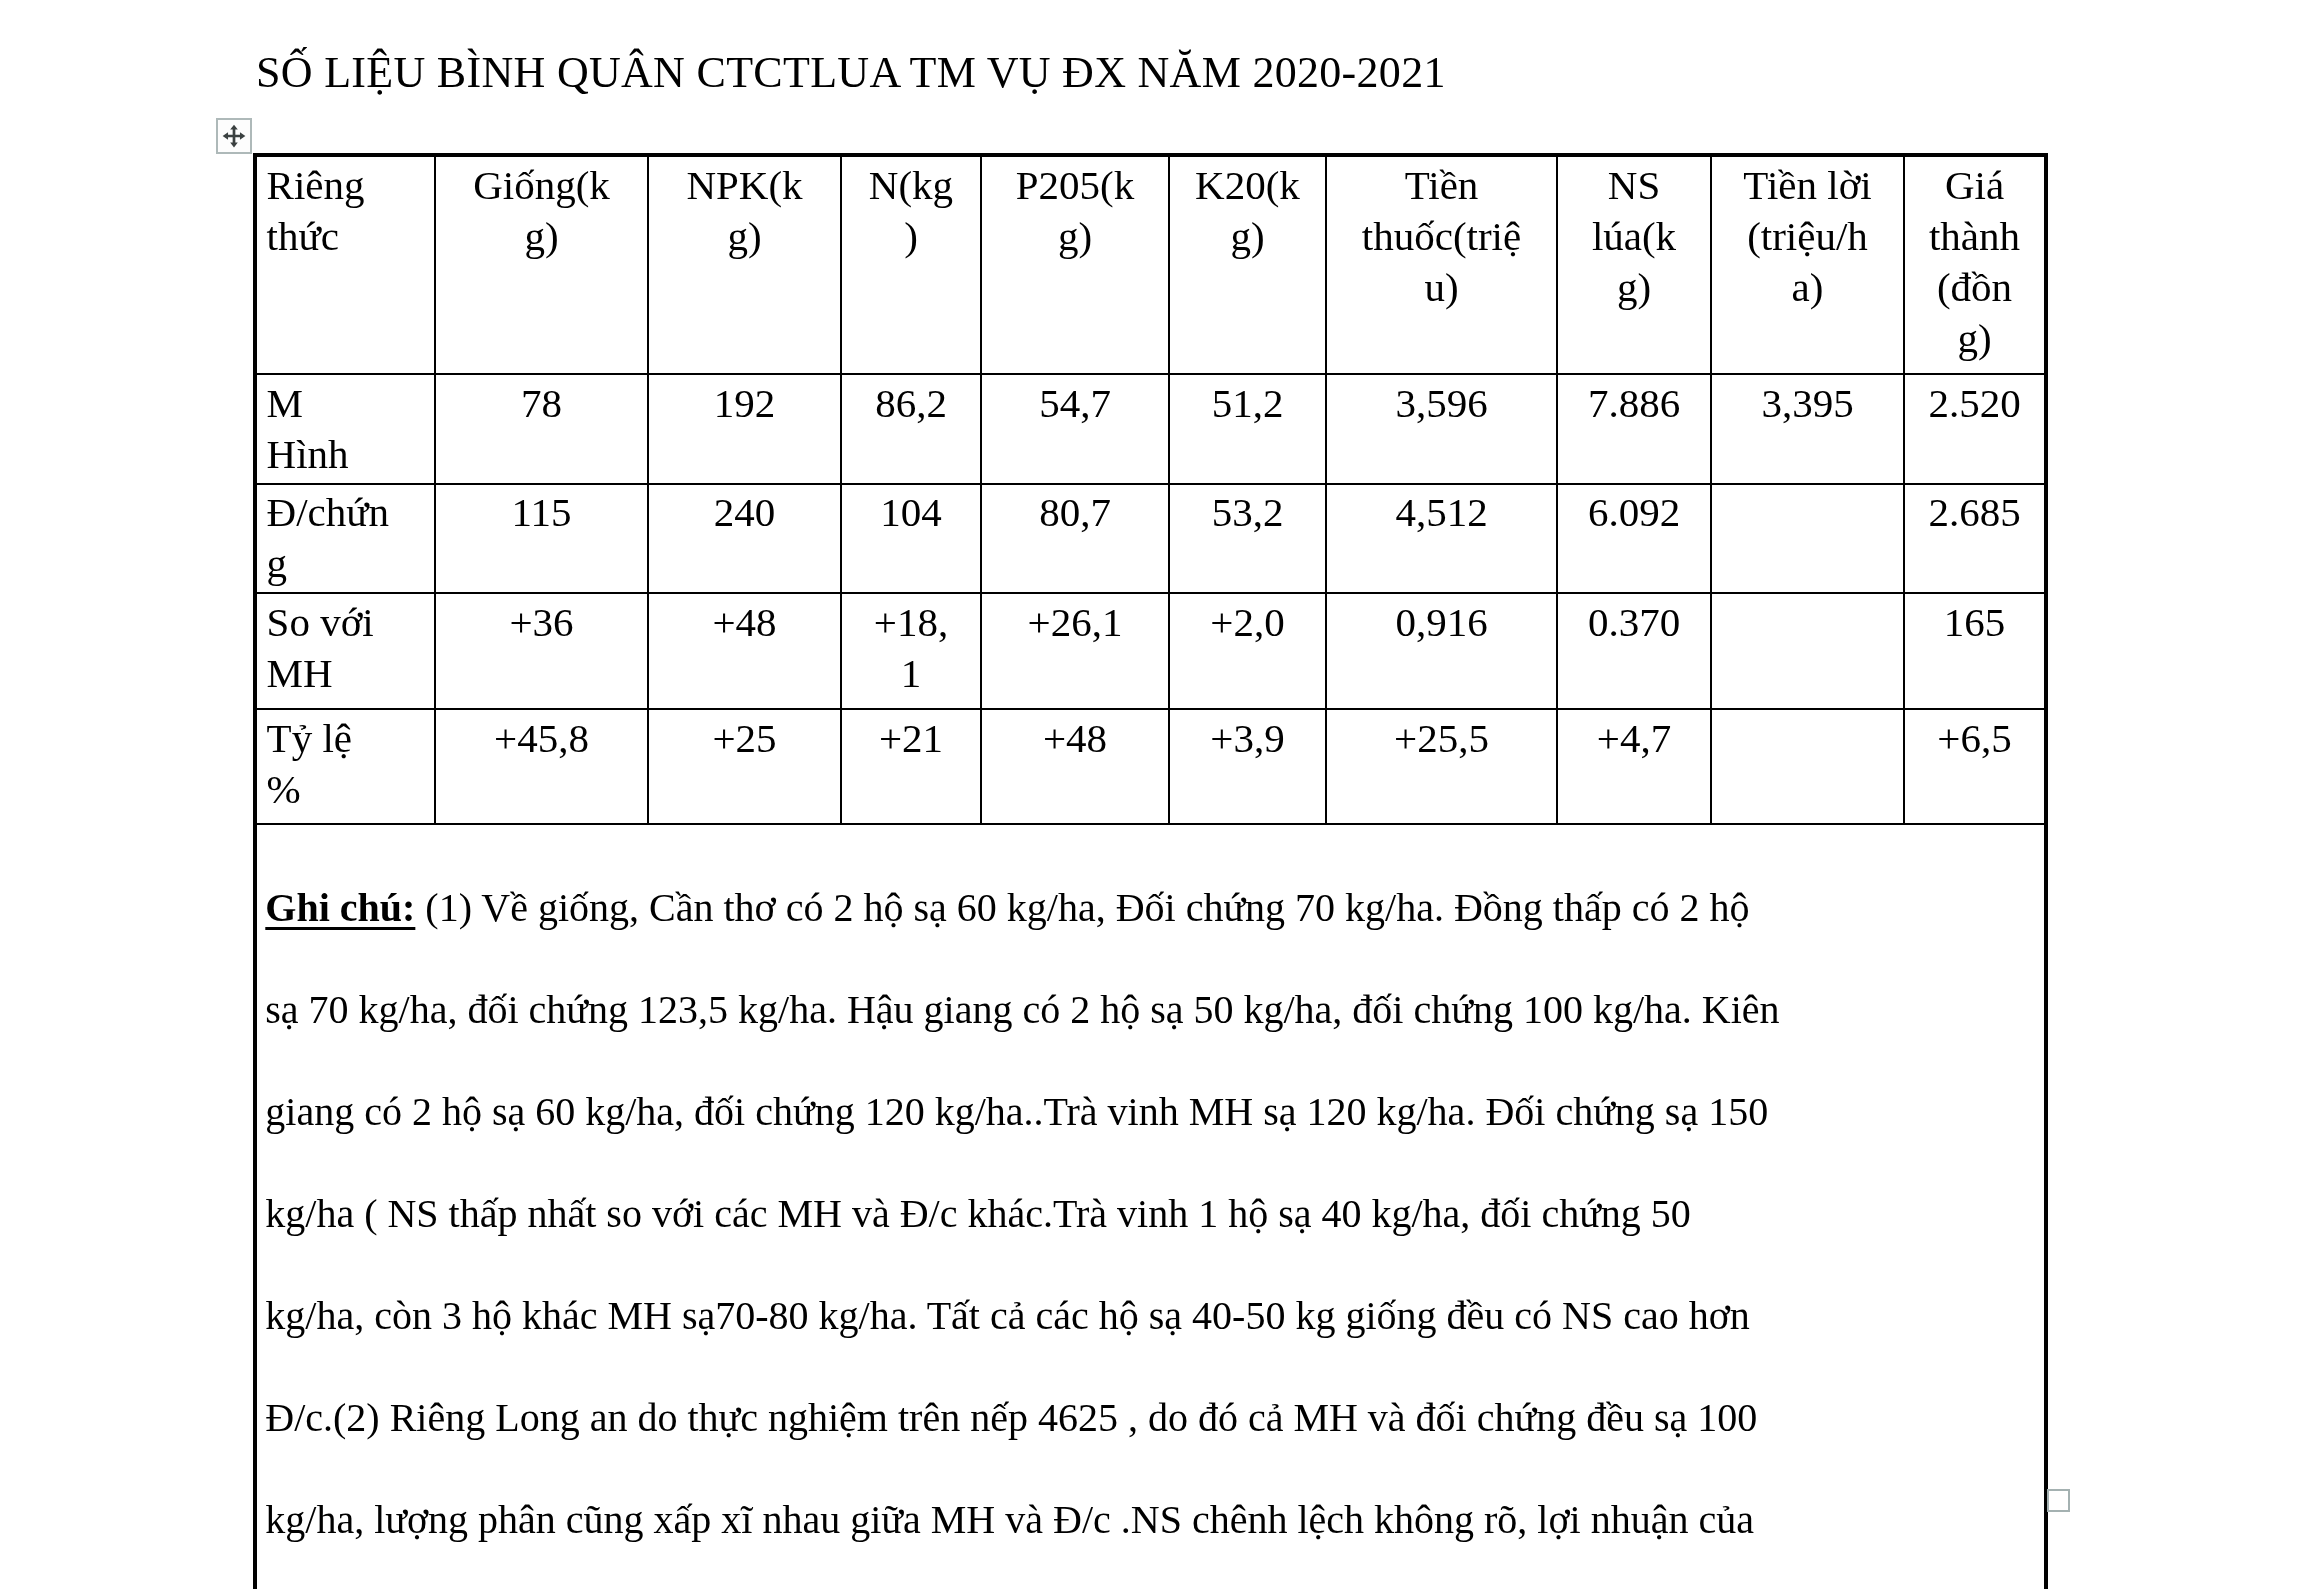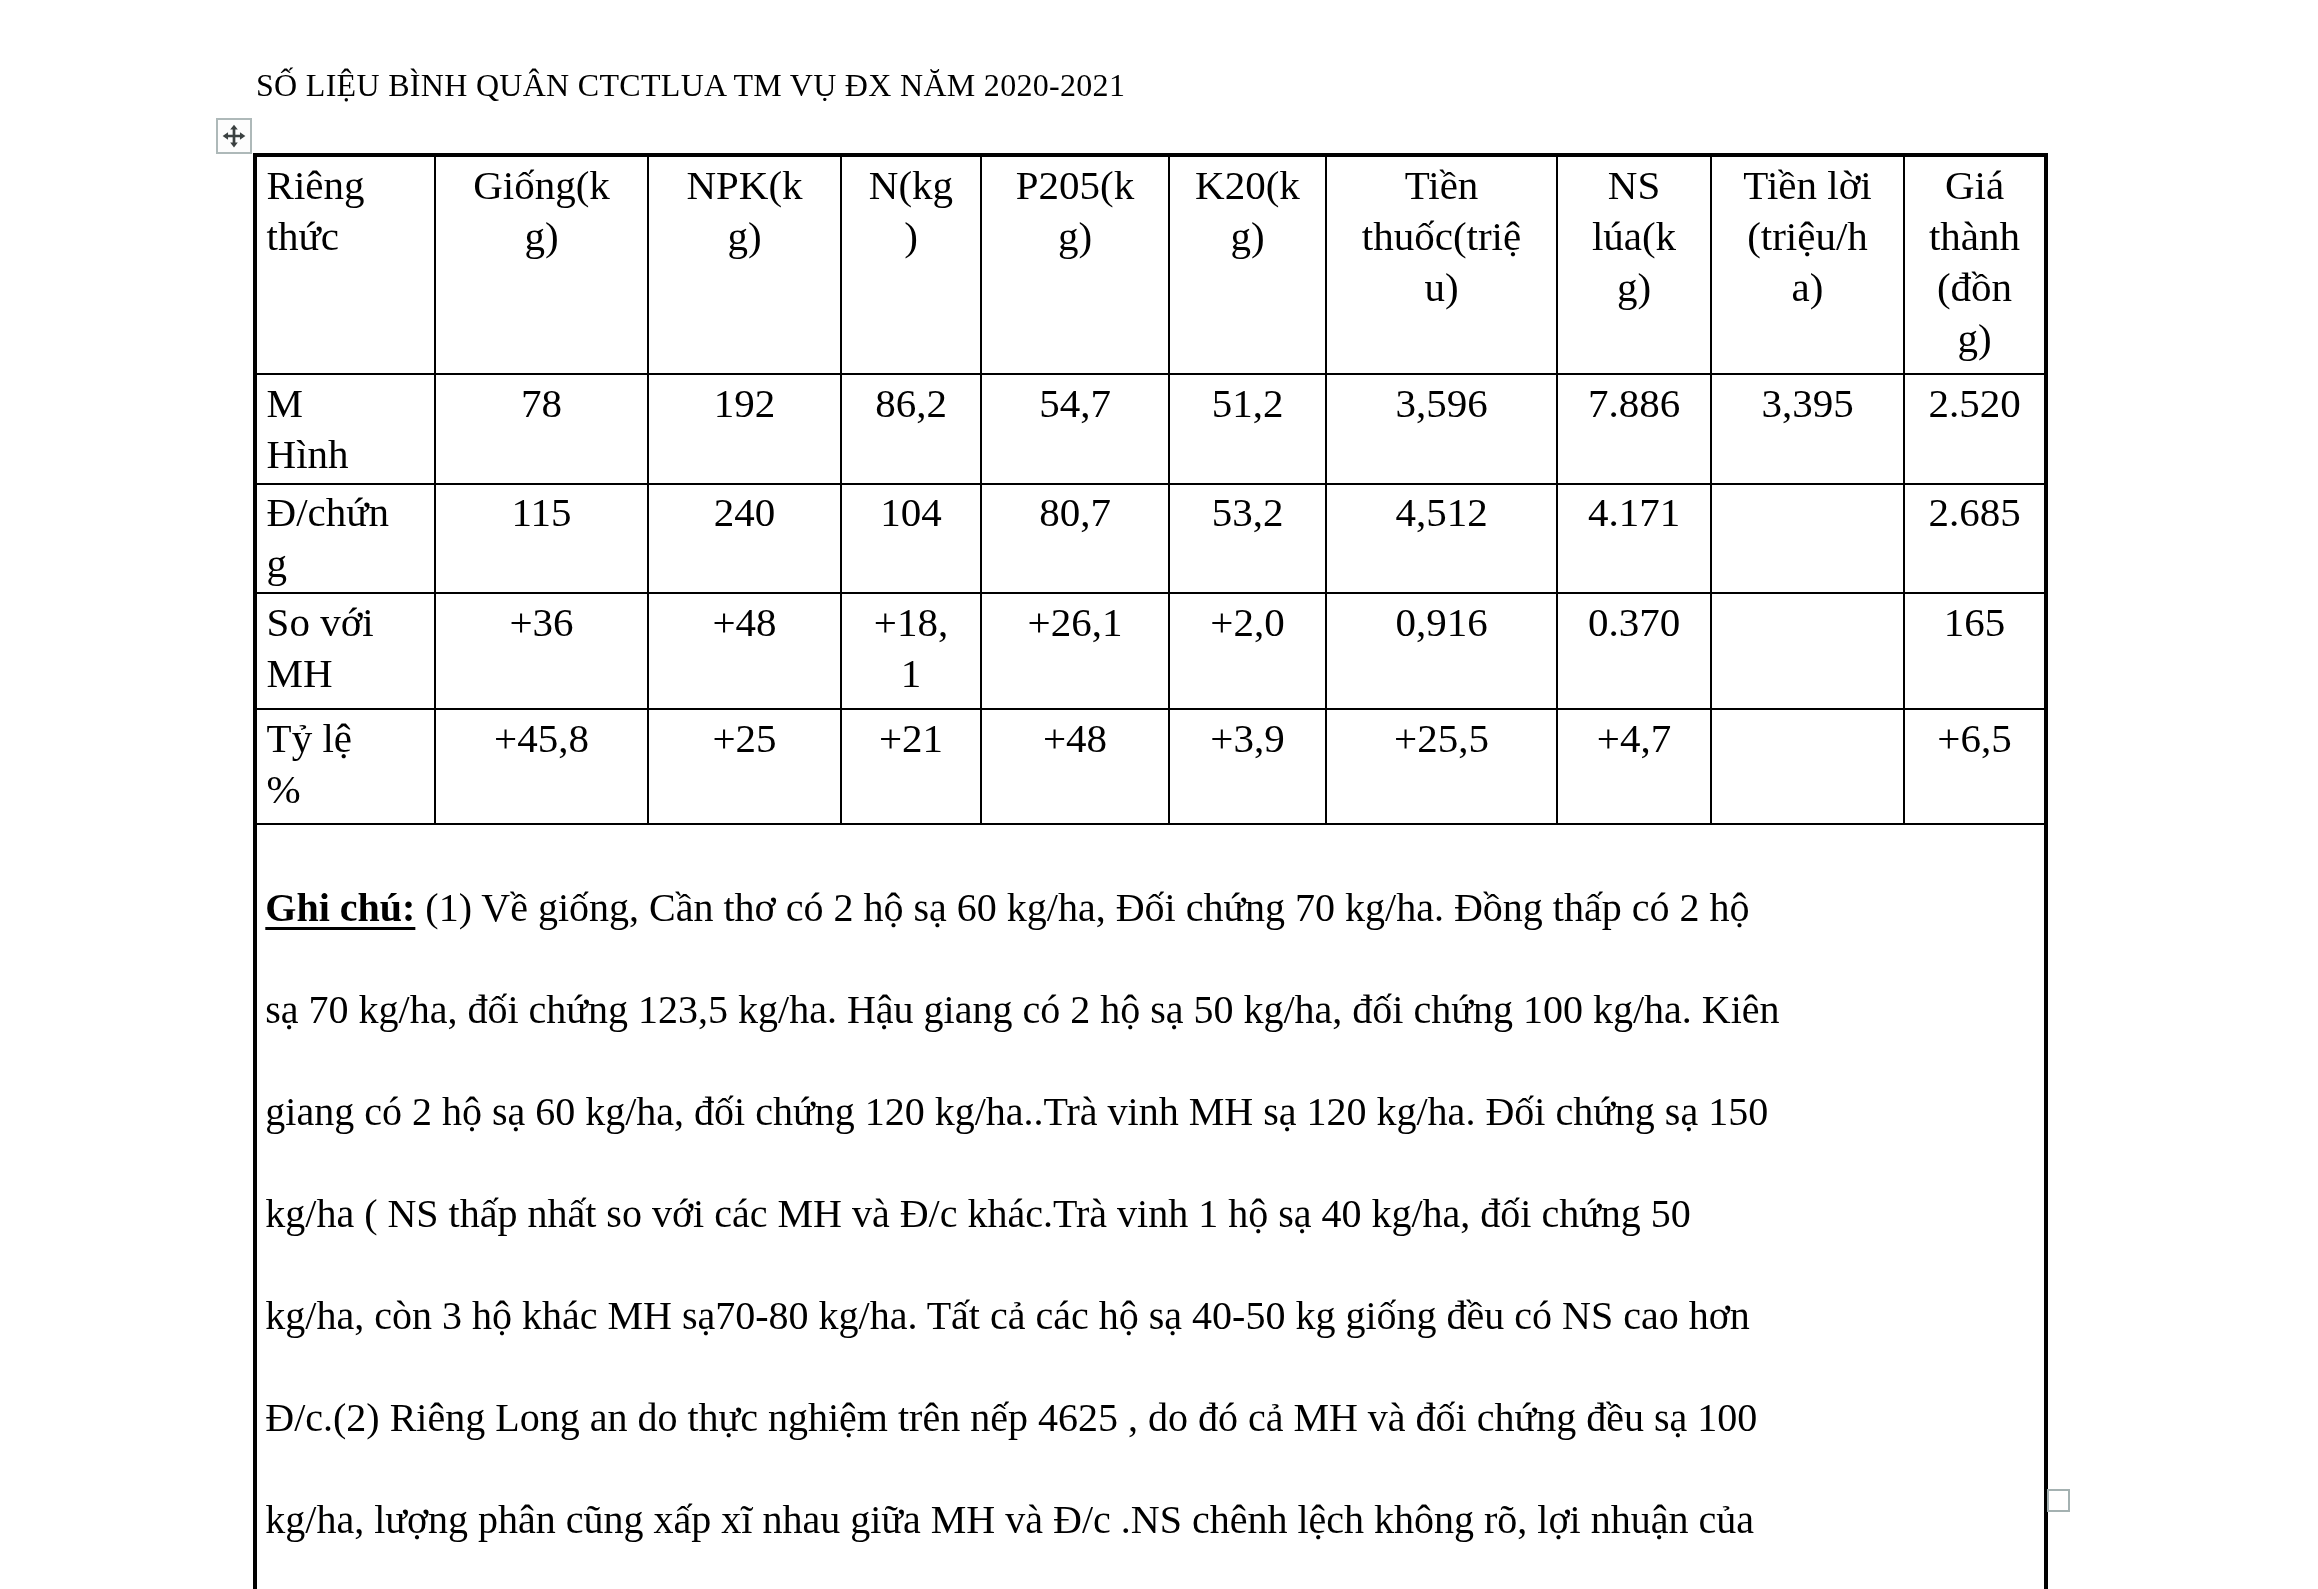--- a/index.html
+++ b/index.html
@@ -3,22 +3,22 @@
 <meta charset="utf-8">
 <style>
   html,body{margin:0;padding:0}
   body{
     width:2319px;height:1589px;position:relative;
     background:#ffffff;color:#000;
     font-family:"Liberation Serif","DejaVu Serif",serif;
     overflow:hidden;
   }
   .doc-title{
-    position:absolute;left:256px;top:52px;
-    font-size:32px;line-height:66px;white-space:nowrap;
+    position:absolute;left:256px;top:40px;
+    font-size:44px;line-height:66px;white-space:nowrap;
     letter-spacing:0.3px;
   }
   .move-handle{
     position:absolute;left:216px;top:118px;width:36px;height:36px;
     box-sizing:border-box;border:2.1px solid #aeb9b9;background:#fdfdfd;
     display:flex;align-items:center;justify-content:center;cursor:move;
   }
   .move-handle svg{width:26px;height:26px;fill:#3b4141}
   table.data{
     position:absolute;left:253px;top:153px;width:1792px;
@@ -117,21 +117,21 @@
   </tr>
   <tr class="r2">
     <td class="row-label">Đ/chứn
 g</td>
     <td class="val">115</td>
     <td class="val">240</td>
     <td class="val">104</td>
     <td class="val">80,7</td>
     <td class="val">53,2</td>
     <td class="val">4,512</td>
-    <td class="val">4.171</td>
+    <td class="val">6.092</td>
     <td class="val"></td>
     <td class="val">2.685</td>
   </tr>
   <tr class="r3">
     <td class="row-label">So với
 MH</td>
     <td class="val">+36</td>
     <td class="val">+48</td>
     <td class="val">+18,
 1</td>

